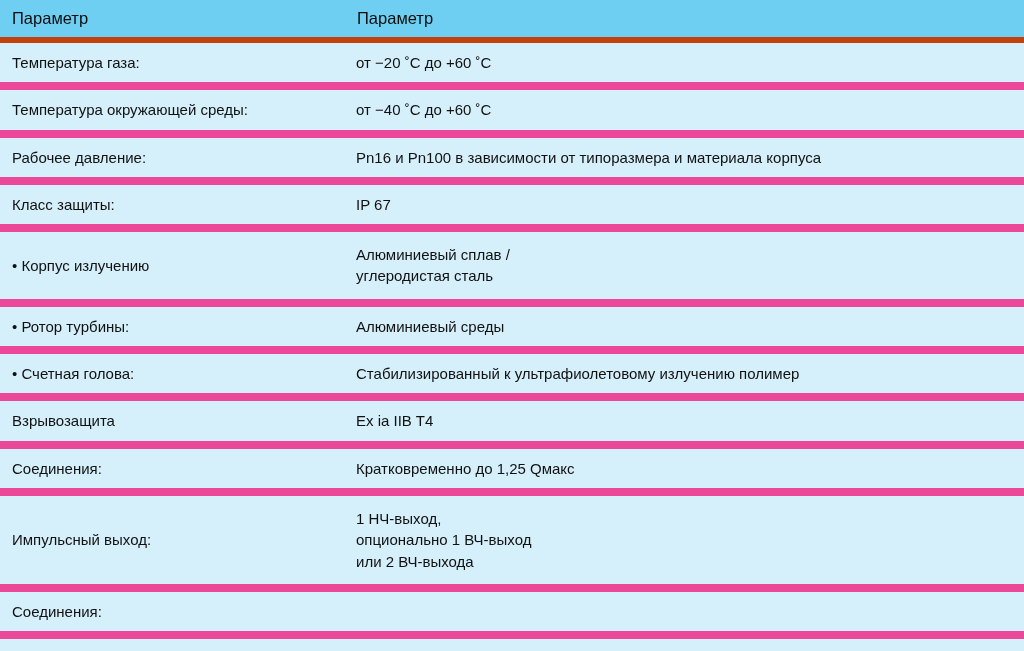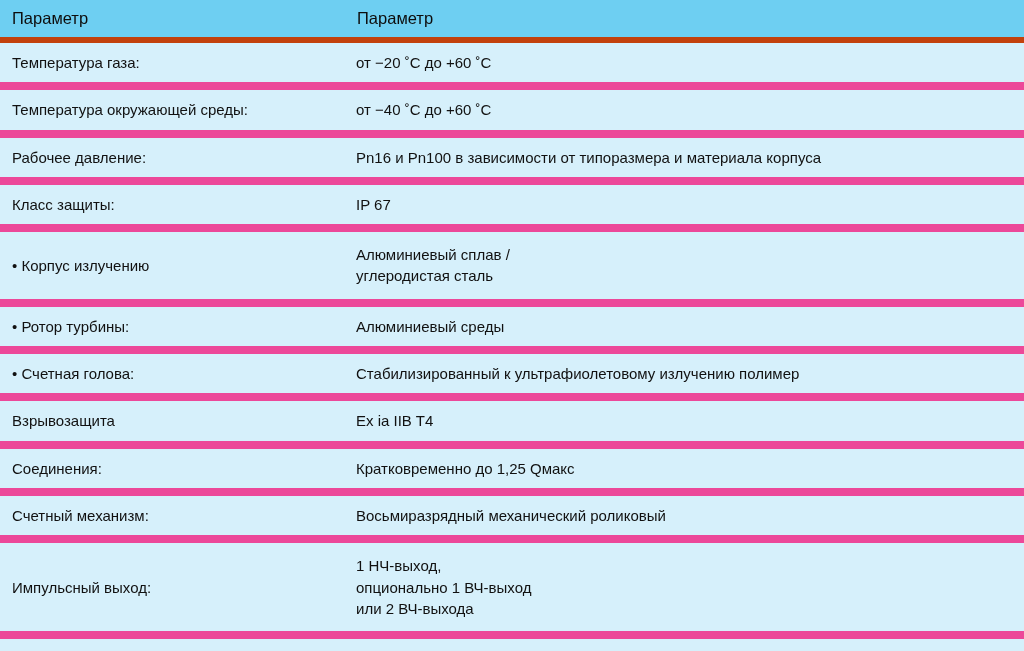--- a/index.html
+++ b/index.html
@@ -93,24 +93,20 @@
         <td class="col2">Стабилизированный к ультрафиолетовому излучению полимер</td>
       </tr>
       <tr class="body-row">
         <td class="col1">Взрывозащита</td>
         <td class="col2">Ex ia IIB T4</td>
       </tr>
       <tr class="body-row">
         <td class="col1">Соединения:</td>
         <td class="col2">Кратковременно до 1,25 Qмакс</td>
       </tr>
-      <tr class="body-row">
-        <td class="col1">Счетный механизм:</td>
-        <td class="col2">Восьмиразрядный механический роликовый</td>
-      </tr>
       <tr class="body-row tall">
         <td class="col1">Импульсный выход:</td>
         <td class="col2 multi">1 НЧ-выход,
 опционально 1 ВЧ-выход
 или 2 ВЧ-выхода</td>
       </tr>
       <tr class="body-row">
         <td class="col1">Соединения:</td>
         <td class="col2"></td>
       </tr>

